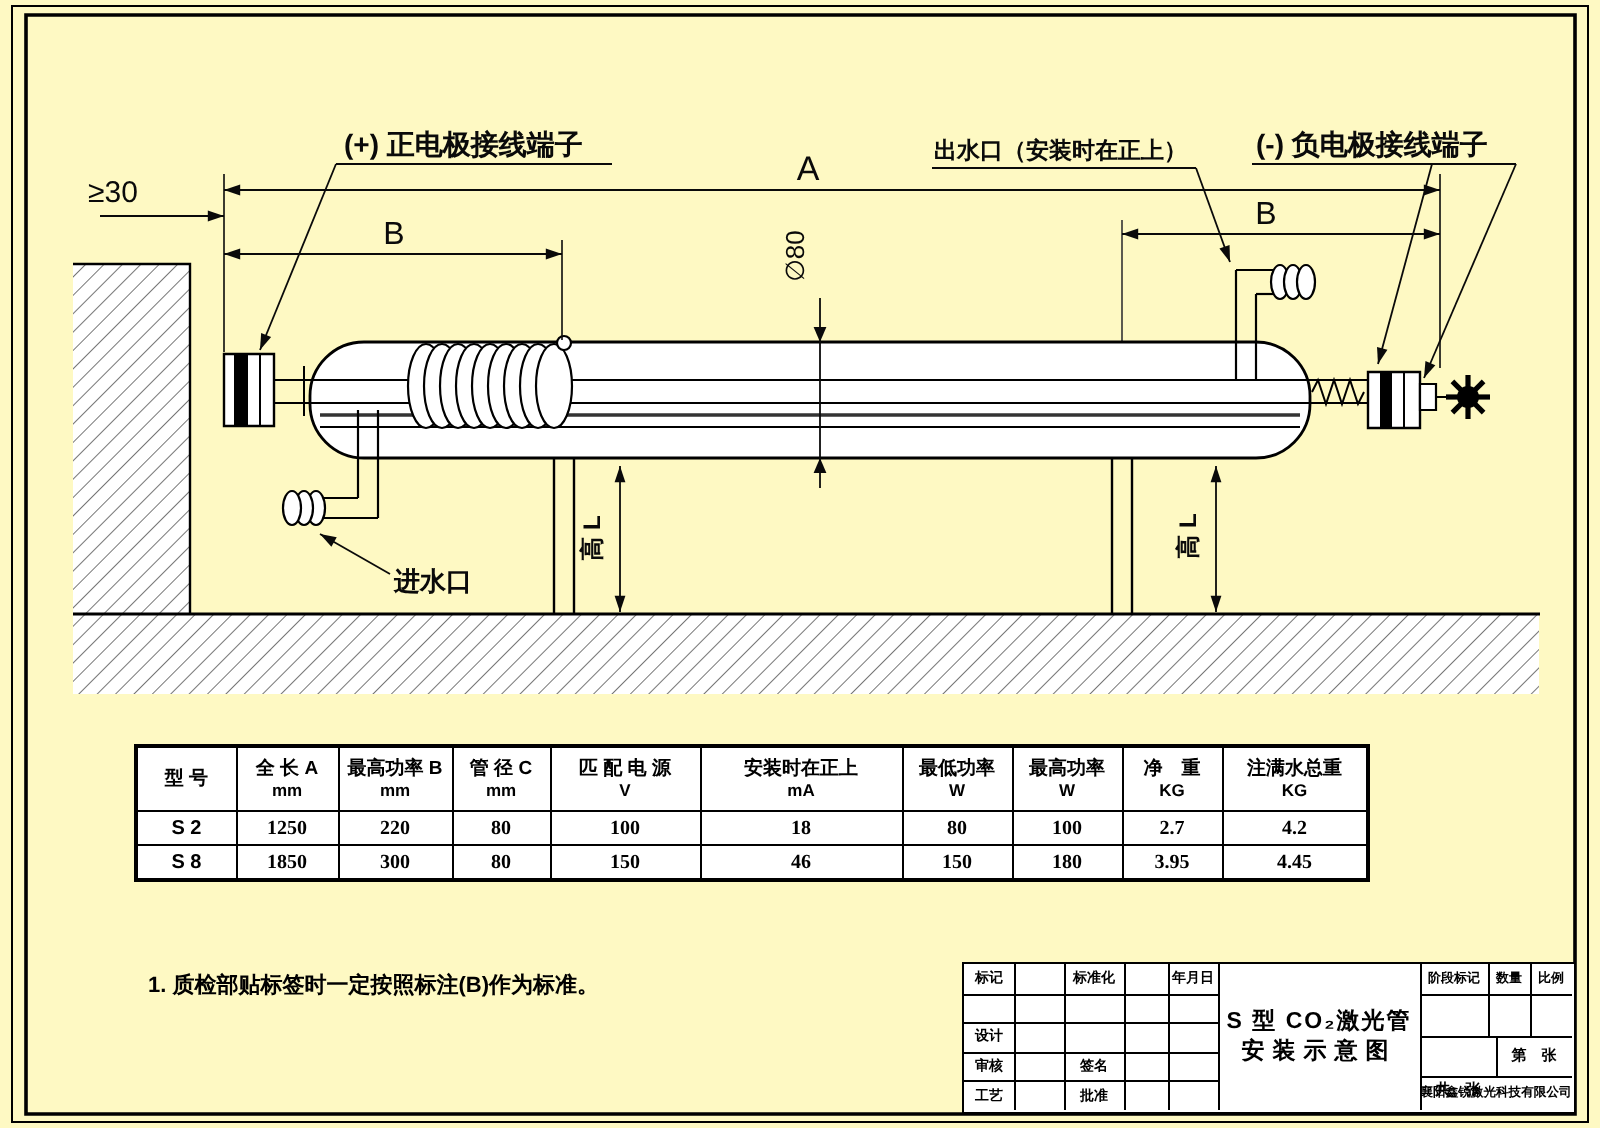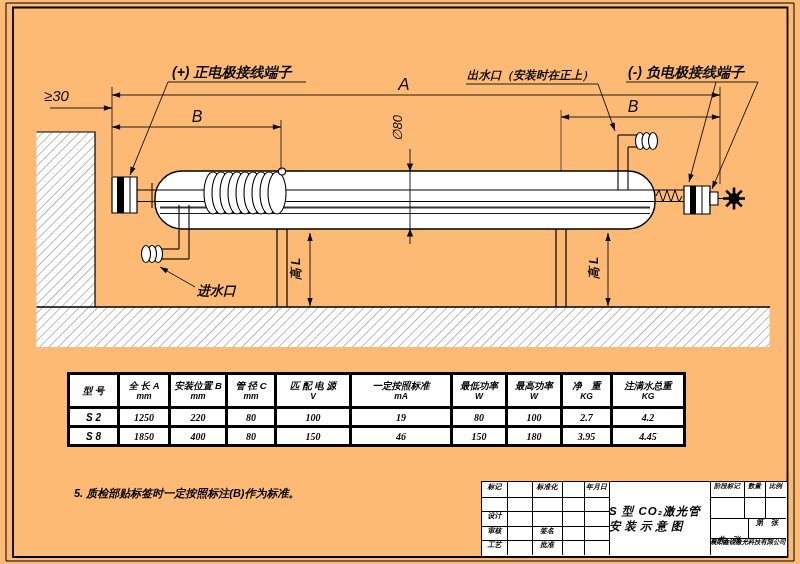--- a/index.html
+++ b/index.html
@@ -1,40 +1,40 @@
 <!DOCTYPE html>
 <html><head>
 <meta charset="utf-8">
 <style>
   html,body{margin:0;padding:0;background:#e8e8e8;}
-  .page{position:relative;width:800px;height:564px;background:#fdba74;overflow:hidden;
-        font-family:"Liberation Sans",sans-serif;color:#000;font-style:italic;}
+  .page{position:relative;width:800px;height:564px;background:#fef9c3;overflow:hidden;
+        font-family:"Liberation Sans",sans-serif;color:#000;}
   .page svg{position:absolute;left:0;top:0;z-index:1;}
   svg text{font-family:"Liberation Sans",sans-serif;fill:#0a0a0a;}
   svg .cn{font-weight:bold;}
   svg line,svg path,svg rect,svg polyline,svg ellipse,svg circle{vector-effect:non-scaling-stroke;}
 
   
   table.spec{position:absolute;left:67px;top:372px;width:616px;z-index:2;background:#fff;
              border-collapse:collapse;table-layout:fixed;border:2px solid #000;}
-  .spec th,.spec td{border:3px solid #000000;padding:0;text-align:center;vertical-align:middle;
+  .spec th,.spec td{border:1px solid #000000;padding:0;text-align:center;vertical-align:middle;
                     font-weight:bold;overflow:hidden;white-space:nowrap;}
   .spec th{height:31px;font-size:9.5px;line-height:1.2;}
   .spec th .unit{font-size:8.5px;}
   .spec td{height:16px;font-size:10px;font-family:"Liberation Serif",serif;}
   .spec td.model{font-family:"Liberation Sans",sans-serif;}
 
   
   .notes{position:absolute;left:74px;top:483px;z-index:2;font-size:11px;font-weight:bold;line-height:20px;}
 
   
   .tb{position:absolute;left:481px;top:481px;width:307px;height:76px;box-sizing:border-box;
       border:1.6px solid #000;background:#fff;z-index:2;}
   .tb .ln{position:absolute;background:#000;}
-  .tb .cell{position:absolute;display:flex;justify-content:center;
+  .tb .cell{position:absolute;display:flex;align-items:center;justify-content:center;
             font-size:7px;font-weight:bold;white-space:nowrap;overflow:hidden;}
   .tb .title{flex-direction:column;font-size:11.5px;letter-spacing:1px;line-height:15px;}
   .tb .title .l2{letter-spacing:4px;}
 </style>
 </head>
 <body>
 
 <div class="page">
 
   <svg width="800" height="564" viewBox="0 0 800 564">
@@ -195,33 +195,33 @@
     <thead id="spec-head">
         <tr>
           <th>
             <div>型 号</div>
           </th>
           <th>
             <div>全 长 A</div>
             <div class="unit">mm</div>
           </th>
           <th>
-            <div>安装位置 B</div>
+            <div>最高功率 B</div>
             <div class="unit">mm</div>
           </th>
           <th>
             <div>管 径 C</div>
             <div class="unit">mm</div>
           </th>
           <th>
             <div>匹 配 电 源</div>
             <div class="unit">V</div>
           </th>
           <th>
-            <div>一定按照标准</div>
+            <div>安装时在正上</div>
             <div class="unit">mA</div>
           </th>
           <th>
             <div>最低功率</div>
             <div class="unit">W</div>
           </th>
           <th>
             <div>最高功率</div>
             <div class="unit">W</div>
           </th>
@@ -235,43 +235,43 @@
           </th>
         </tr>
       </thead>
     <tbody id="spec-body">
         <tr>
           <td class="model">S 2</td>
           <td>1250</td>
           <td>220</td>
           <td>80</td>
           <td>100</td>
-          <td>19</td>
+          <td>18</td>
           <td>80</td>
           <td>100</td>
           <td>2.7</td>
           <td>4.2</td>
         </tr>
         <tr>
           <td class="model">S 8</td>
           <td>1850</td>
-          <td>400</td>
+          <td>300</td>
           <td>80</td>
           <td>150</td>
           <td>46</td>
           <td>150</td>
           <td>180</td>
           <td>3.95</td>
           <td>4.45</td>
         </tr>
       </tbody>
   </table>
 
   <div class="notes">
-    <div>5. 质检部贴标签时一定按照标注(B)作为标准。</div>
+    <div>1. 质检部贴标签时一定按照标注(B)作为标准。</div>
   </div>
 
   <div class="tb">
 
     <div class="ln" style="left:25px;top:0;width:1px;height:73px"></div>
     <div class="ln" style="left:50px;top:0;width:1px;height:73px"></div>
     <div class="ln" style="left:80px;top:0;width:1px;height:73px"></div>
     <div class="ln" style="left:102px;top:0;width:1px;height:73px"></div>
     <div class="ln" style="left:127px;top:0;width:1px;height:73px"></div>
     <div class="ln" style="left:228px;top:0;width:1px;height:73px"></div>

